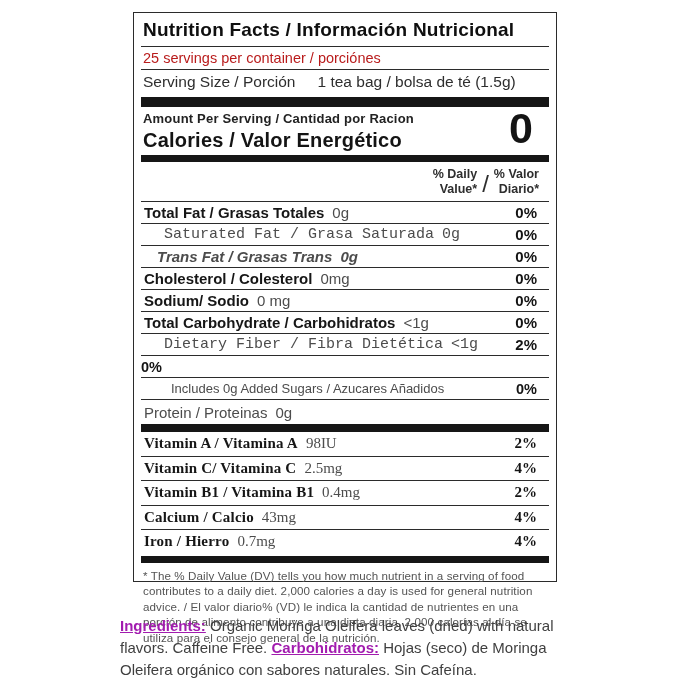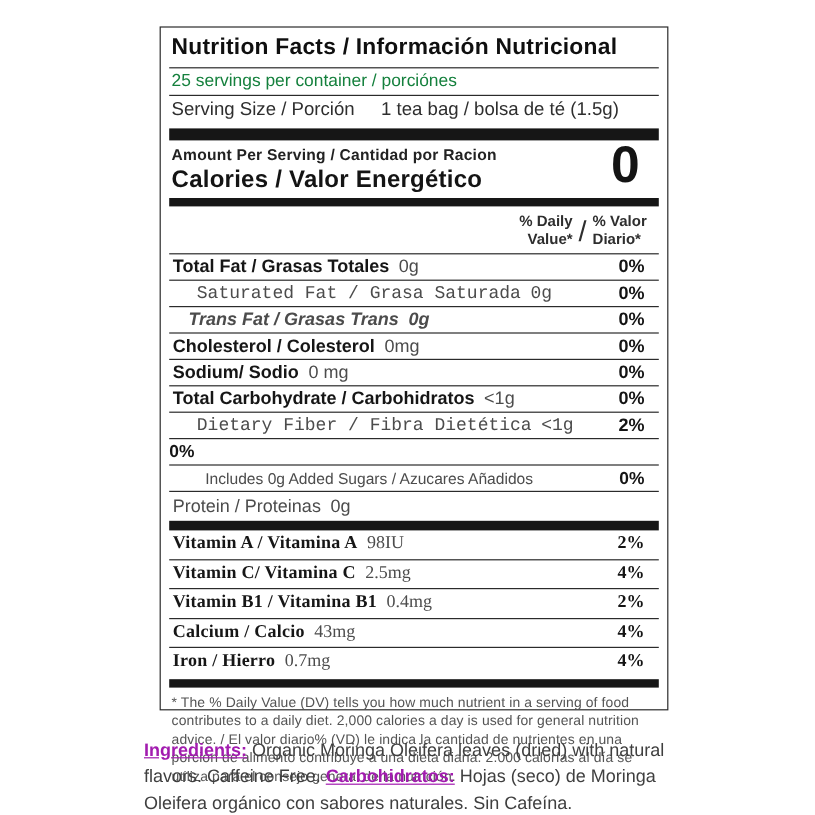--- a/index.html
+++ b/index.html
@@ -2,49 +2,49 @@
 <html><head>
 <meta charset="utf-8">
 <style>
   html,body{margin:0;padding:0;}
   body{
     width:679px;height:679px;background:#ffffff;position:relative;
     font-family:"Liberation Sans", sans-serif;color:#1b1b1b;
     -webkit-font-smoothing:antialiased;
   }
   .label-box{
-    position:absolute;left:133px;top:22px;width:424px;height:570px;
+    position:absolute;left:133px;top:12px;width:424px;height:570px;
     border:1.5px solid #2b2b2b;box-sizing:border-box;padding:0 7px;
     background:#fff;
   }
   .title{
     font-size:19px;font-weight:bold;color:#0f0f0f;letter-spacing:.2px;
     padding:6px 2px 5px 2px;white-space:nowrap;
   }
   .hairline{border-top:1.3px solid #2b2b2b;}
-  .servings{font-size:14.5px;color:#15803d;padding:3px 2px 3px 2px;}
+  .servings{font-size:14.5px;color:#b91c1c;padding:3px 2px 3px 2px;}
   .serving-row{font-size:15.5px;color:#2e2e2e;padding:3px 2px 6px 2px;display:flex;}
   .serving-row .val{margin-left:22px;}
   .bar{background:#161616;margin:0;}
   .bar1{height:10px;}
   .bar2{height:7px;}
   .bar3{height:8px;}
   .bar4{height:7px;}
   .cal-section{position:relative;padding:4px 2px 3px 2px;}
   .amount-line{font-size:13px;font-weight:bold;color:#222;letter-spacing:.2px;}
   .calories-label{font-size:20px;font-weight:bold;color:#141414;margin-top:3px;letter-spacing:.2px;}
   .calories-value{
     position:absolute;right:16px;top:0px;font-size:43px;font-weight:bold;
     color:#141414;line-height:1.0;
   }
   .dv-header{
     display:flex;justify-content:flex-end;align-items:center;
     padding:5px 10px 4px 0;font-size:12.5px;color:#2e2e2e;font-weight:bold;
   }
-  .dv-header .stack{display:flex;flex-direction:column;line-height:1.2;}
+  .dv-header .stack{display:flex;flex-direction:column;line-height:1.2;align-items:flex-end;}
   .dv-header .stack.en{text-align:right;}
   .dv-header .stack.es{text-align:left;}
   .dv-header .slash{font-size:24px;font-weight:400;margin:0 5px;color:#2e2e2e;transform:translateY(2px);}
   .nrow{
     display:flex;justify-content:space-between;align-items:center;
     border-top:1.3px solid #2b2b2b;min-height:19px;padding:1px 0;
     font-size:15px;color:#4c4c4c;
   }
   .nrow .left{padding-left:3px;white-space:nowrap;}
   .nrow .pct{font-weight:bold;color:#141414;padding-right:12px;font-size:15px;}

